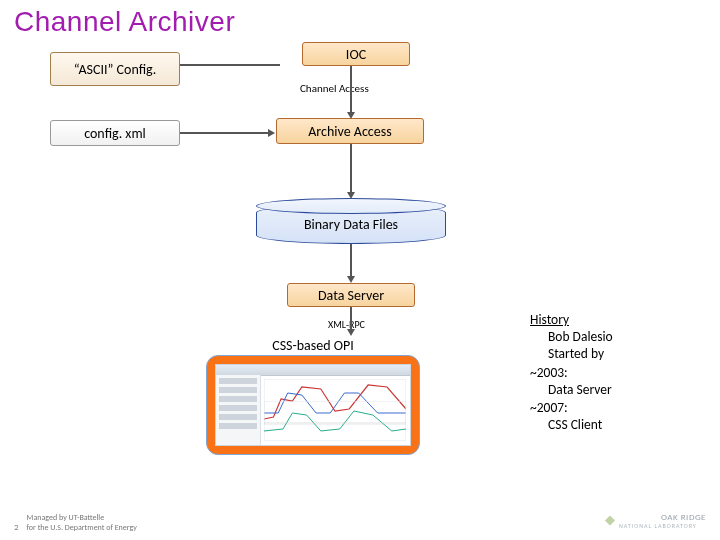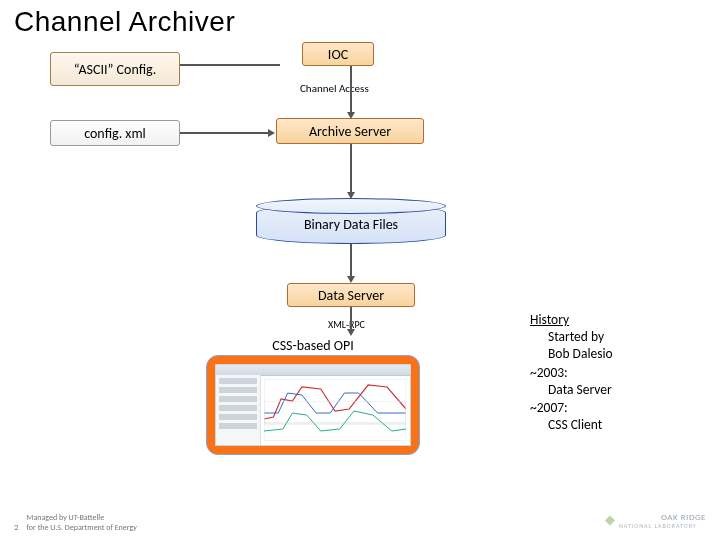--- a/index.html
+++ b/index.html
@@ -12,21 +12,21 @@
     position: relative;
     overflow: hidden;
   }
   .title {
     position: absolute;
     left: 14px;
     top: 6px;
     font-family: Impact, "Arial Black", sans-serif;
     font-size: 28px;
     letter-spacing: 0.5px;
-    color: #000000;
+    color: #a21caf;
   }
 
   .box {
     position: absolute;
     box-sizing: border-box;
     text-align: center;
     display: flex;
     align-items: center;
     justify-content: center;
     font-size: 14px;
@@ -35,21 +35,21 @@
   .ascii {
     left: 50px; top: 52px;
     width: 130px; height: 34px;
     border: 1px solid #a07f4b;
     background: linear-gradient(#fff8ef, #f4e8d6);
     border-radius: 3px;
   }
 
   .ioc {
     left: 302px; top: 42px;
-    width: 72px; height: 24px;
+    width: 108px; height: 24px;
     border: 1px solid #b46a2e;
     background: linear-gradient(#ffe7c9, #f7d49e);
     border-radius: 3px;
   }
 
   .ca-label {
     position: absolute;
     left: 300px; top: 82px;
     font-size: 11px;
   }
@@ -211,21 +211,21 @@
 <div class="title">Channel Archiver</div>
 
 <div class="box ascii">“ASCII” Config.</div>
 
 <div class="box ioc">IOC</div>
 
 <div class="ca-label">Channel Access</div>
 
 <div class="box configxml">config. xml</div>
 
-<div class="box engine">Archive Server</div>
+<div class="box engine">Archive Access</div>
 
 <div class="cylinder">
   <span>Binary Data Files</span>
 </div>
 
 <div class="box dataserver">Data Server</div>
 
 <div class="xmlrpc">XML-RPC</div>
 
 <div class="opibox">
@@ -269,22 +269,22 @@
 <div class="ah-down" style="left:346.5px; top:192px;"></div>
 
 <div class="arrow v" style="left:350px; top:244px; height:34px;"></div>
 <div class="ah-down" style="left:346.5px; top:276px;"></div>
 
 <div class="arrow v" style="left:350px; top:307px; height:24px;"></div>
 <div class="ah-down" style="left:346.5px; top:329px;"></div>
 
 <div class="history">
   <div class="hd">History</div>
+  <div class="ln">Bob Dalesio</div>
   <div class="ln">Started by</div>
-  <div class="ln">Bob Dalesio</div>
   <div class="yr">~2003:</div>
   <div class="ln">Data Server</div>
   <div class="yr">~2007:</div>
   <div class="ln">CSS Client</div>
 </div>
 
 <div class="footer">
   <span class="pn">2</span>
   <span>
     <span>Managed by UT-Battelle</span><br>

